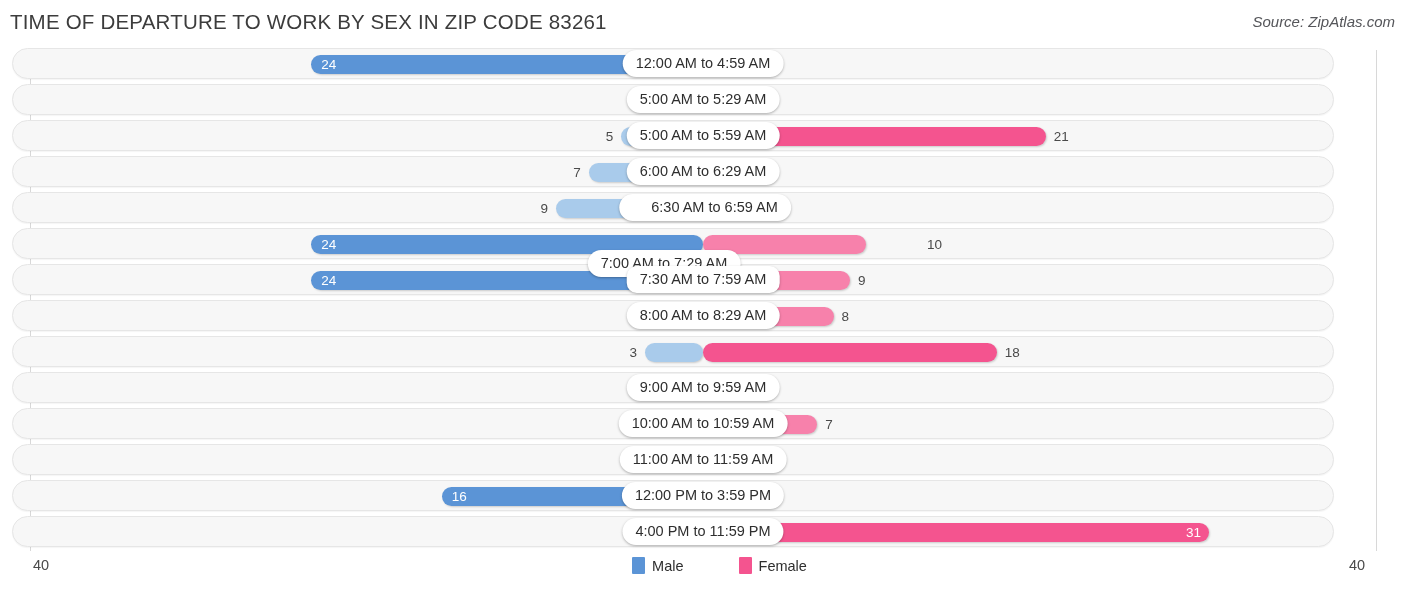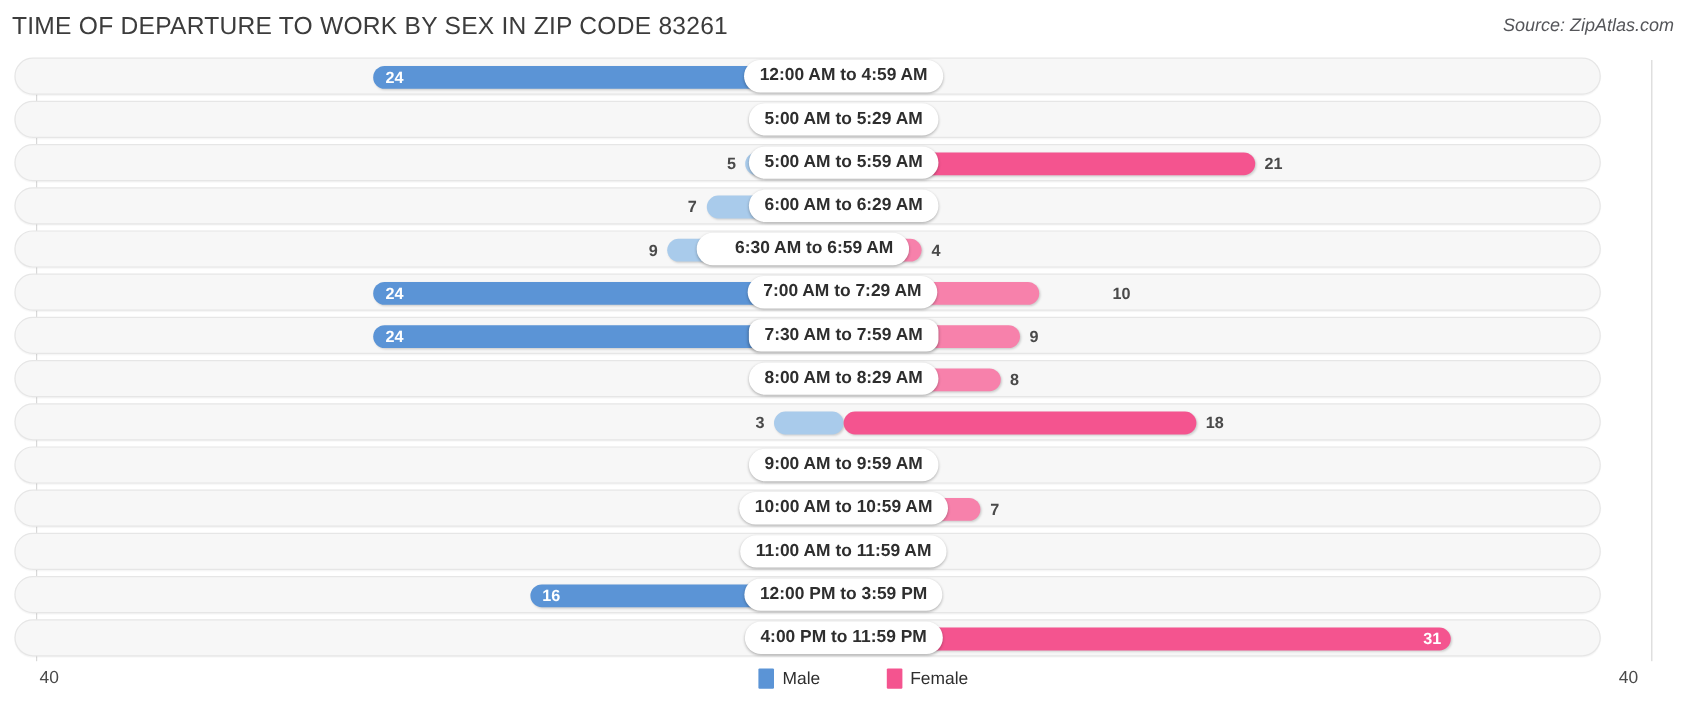--- a/index.html
+++ b/index.html
@@ -38,21 +38,20 @@
     font-style: italic;
     color: #55565a;
     white-space: nowrap;
   }
 
   
   #plot {
     position: relative;
     width: 1346px;
     height: 505px;
-    font-weight: bold;
   }
   #axis-line-left {
     position: absolute;
     left: 30px;
     top: 4px;
     width: 1px;
     height: 501px;
     background: #d8d8d8;
   }
   #axis-line-right {
@@ -219,29 +218,29 @@
         <div class="bar bar-female " style="left: 703px; width: 58px;"></div>
         <div class="val val-female" style="left: 769px; width: 40px;">0</div>
         <div class="cat-pill" style="left: 703px;">6:00 AM to 6:29 AM</div>
       </div>
       <div class="row">
         <div class="row-track"></div>
         <div class="bar bar-male " style="left: 556.075px; width: 146.925px;"></div>
         <div class="val val-male" style="left: 508.075px; width: 40px;">9</div>
         <div class="bar bar-female mid" style="left: 703px; width: 65.3px;"></div>
         <div class="val val-female" style="left: 776.3px; width: 40px;">4</div>
-        <div class="cat-pill" style="left: 669px; padding-left: 32px;">6:30 AM to 6:59 AM</div>
+        <div class="cat-pill" style="left: 705px; padding-left: 32px;">6:30 AM to 6:59 AM</div>
       </div>
       <div class="row">
         <div class="row-track"></div>
         <div class="bar bar-male strong" style="left: 311.2px; width: 391.8px;"></div>
         <div class="val val-male inside" style="left: 321.2px; width: 40px; text-align: left;">24</div>
         <div class="bar bar-female mid" style="left: 703px; width: 163.25px;"></div>
         <div class="val val-female" style="left: 895px; width: 40px; margin-left: 32px;">10</div>
-        <div class="cat-pill" style="left: 702px;">7:00 AM to 7:29 AM</div>
+        <div class="cat-pill" style="left: 664px; margin-top: 20px;">7:00 AM to 7:29 AM</div>
       </div>
       <div class="row">
         <div class="row-track"></div>
         <div class="bar bar-male strong" style="left: 311.2px; width: 391.8px;"></div>
         <div class="val val-male inside" style="left: 321.2px; width: 40px; text-align: left;">24</div>
         <div class="bar bar-female mid" style="left: 703px; width: 146.925px;"></div>
         <div class="val val-female" style="left: 857.925px; width: 40px;">9</div>
         <div class="cat-pill" style="left: 703px; border-radius: 10px;">7:30 AM to 7:59 AM</div>
       </div>
       <div class="row">

